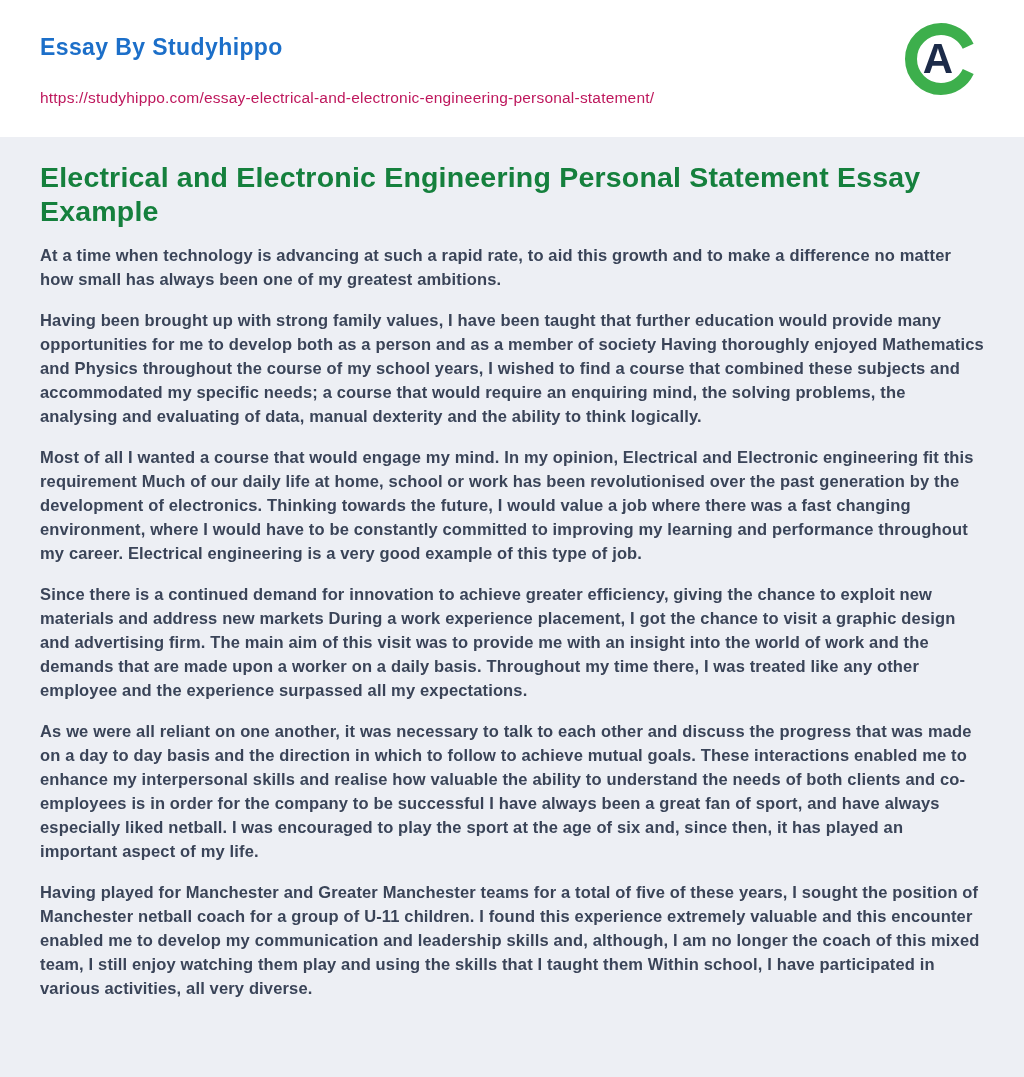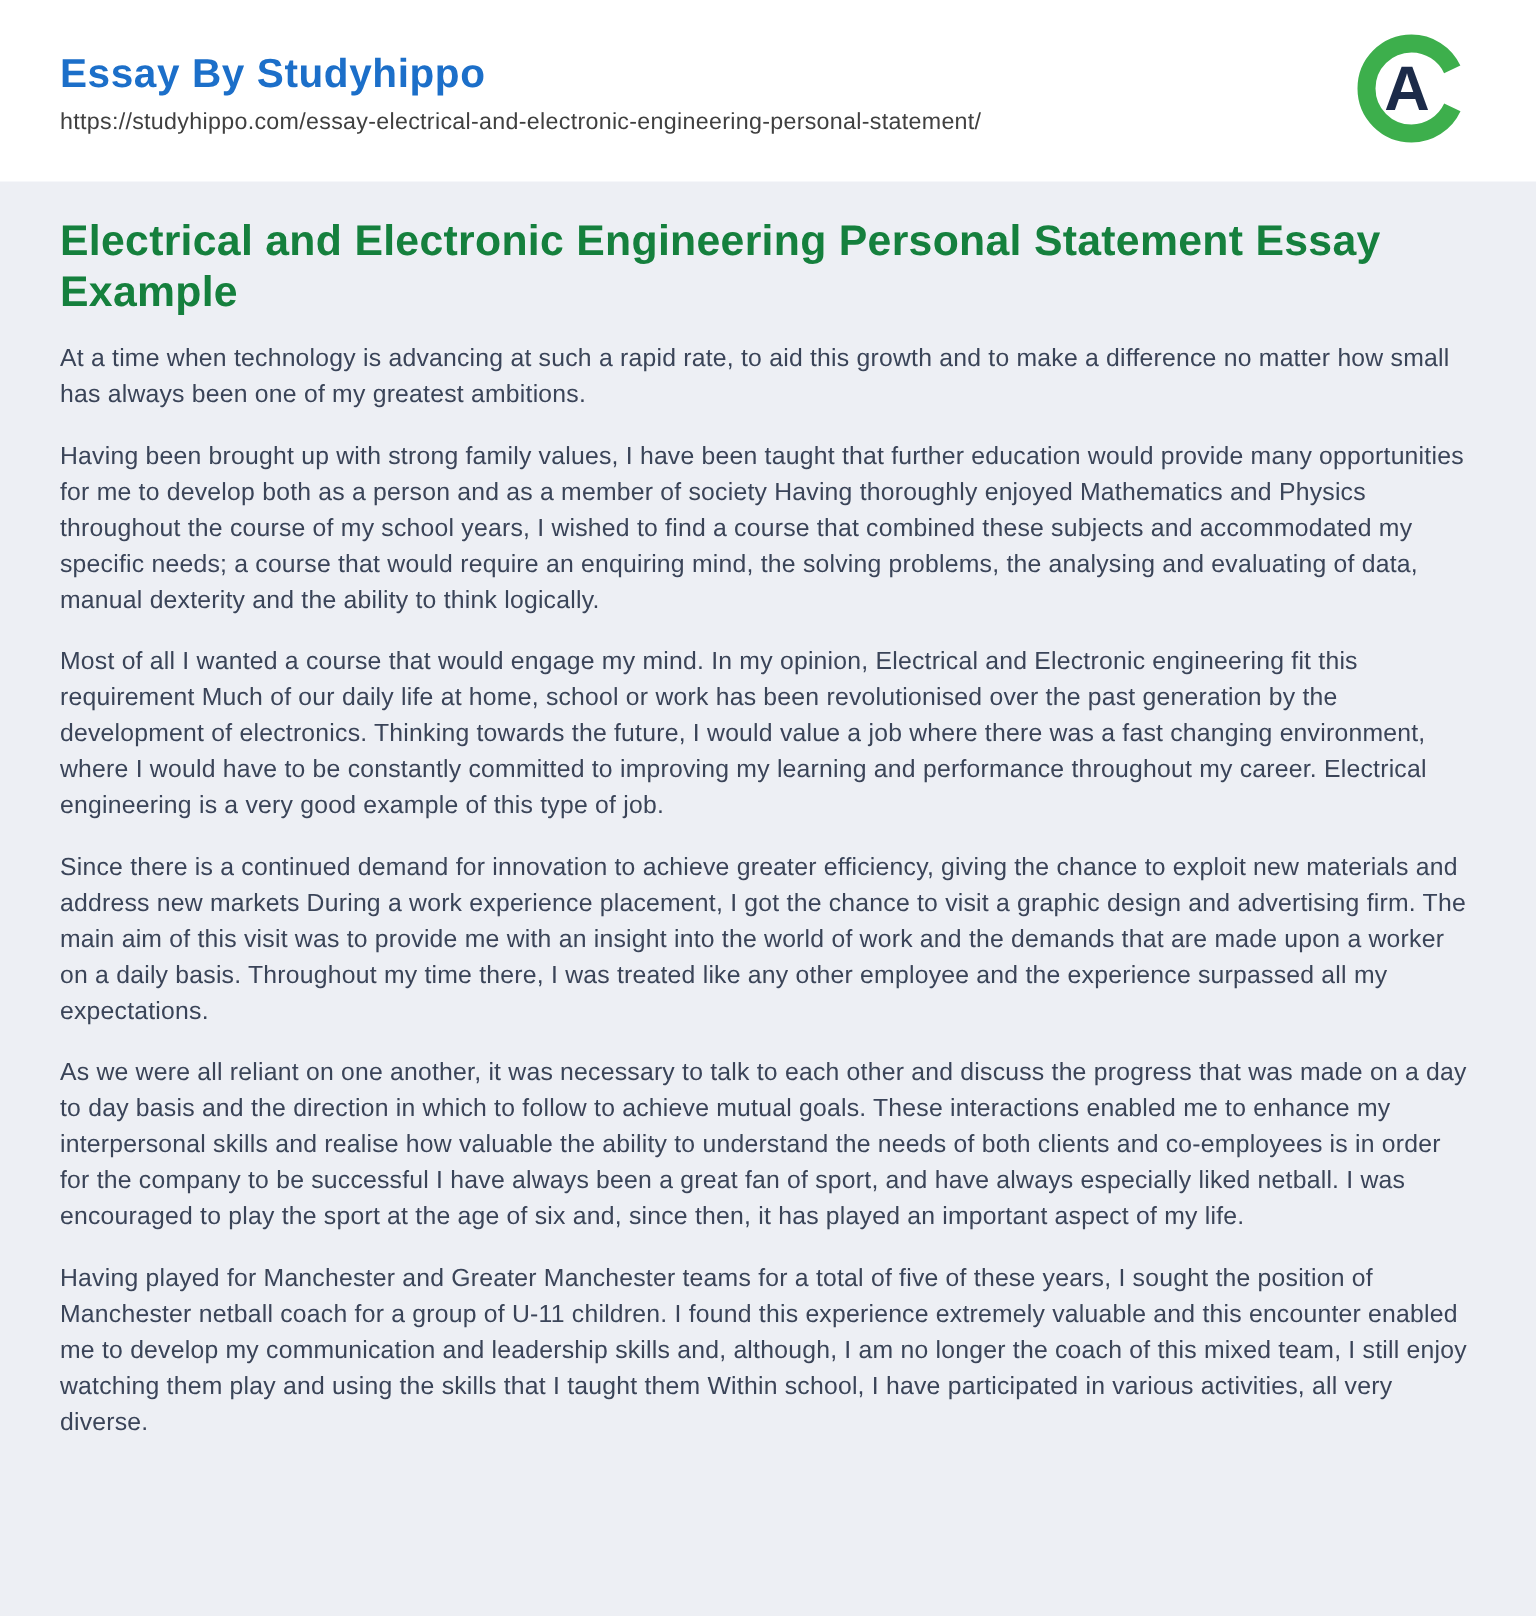--- a/index.html
+++ b/index.html
@@ -13,28 +13,28 @@
 
   
   .header {
     background: #ffffff;
     padding: 34px 40px 30px 40px;
     position: relative;
     width: 1024px;
   }
   .site-title {
     color: #1c6fc9;
-    font-size: 27px;
+    font-size: 23px;
     font-weight: 700;
     letter-spacing: 0.4px;
   }
   .site-url {
     display: inline-block;
-    margin-top: 8px;
-    color: #404040;
+    margin-top: 28px;
+    color: #be185d;
     font-size: 15.5px;
     font-weight: 500;
     text-decoration: none;
     letter-spacing: 0.2px;
     cursor: pointer;
   }
   .logo {
     position: absolute;
     top: 22px;
     right: 46px;
@@ -53,21 +53,21 @@
     font-weight: 700;
     line-height: 1.18;
     letter-spacing: 0.2px;
     margin-bottom: 15px;
     max-width: 950px;
   }
   .essay-body { max-width: 948px; }
   .essay-body p.para {
     color: #3a4458;
     font-size: 16.5px;
-    font-weight: 400;
+    font-weight: 700;
     line-height: 1.455;
     letter-spacing: 0.15px;
     margin-bottom: 17px;
   }
 </style>
 </head>
 <body>
 
 <div class="header">
   <div class="site-title">Essay By Studyhippo</div>

